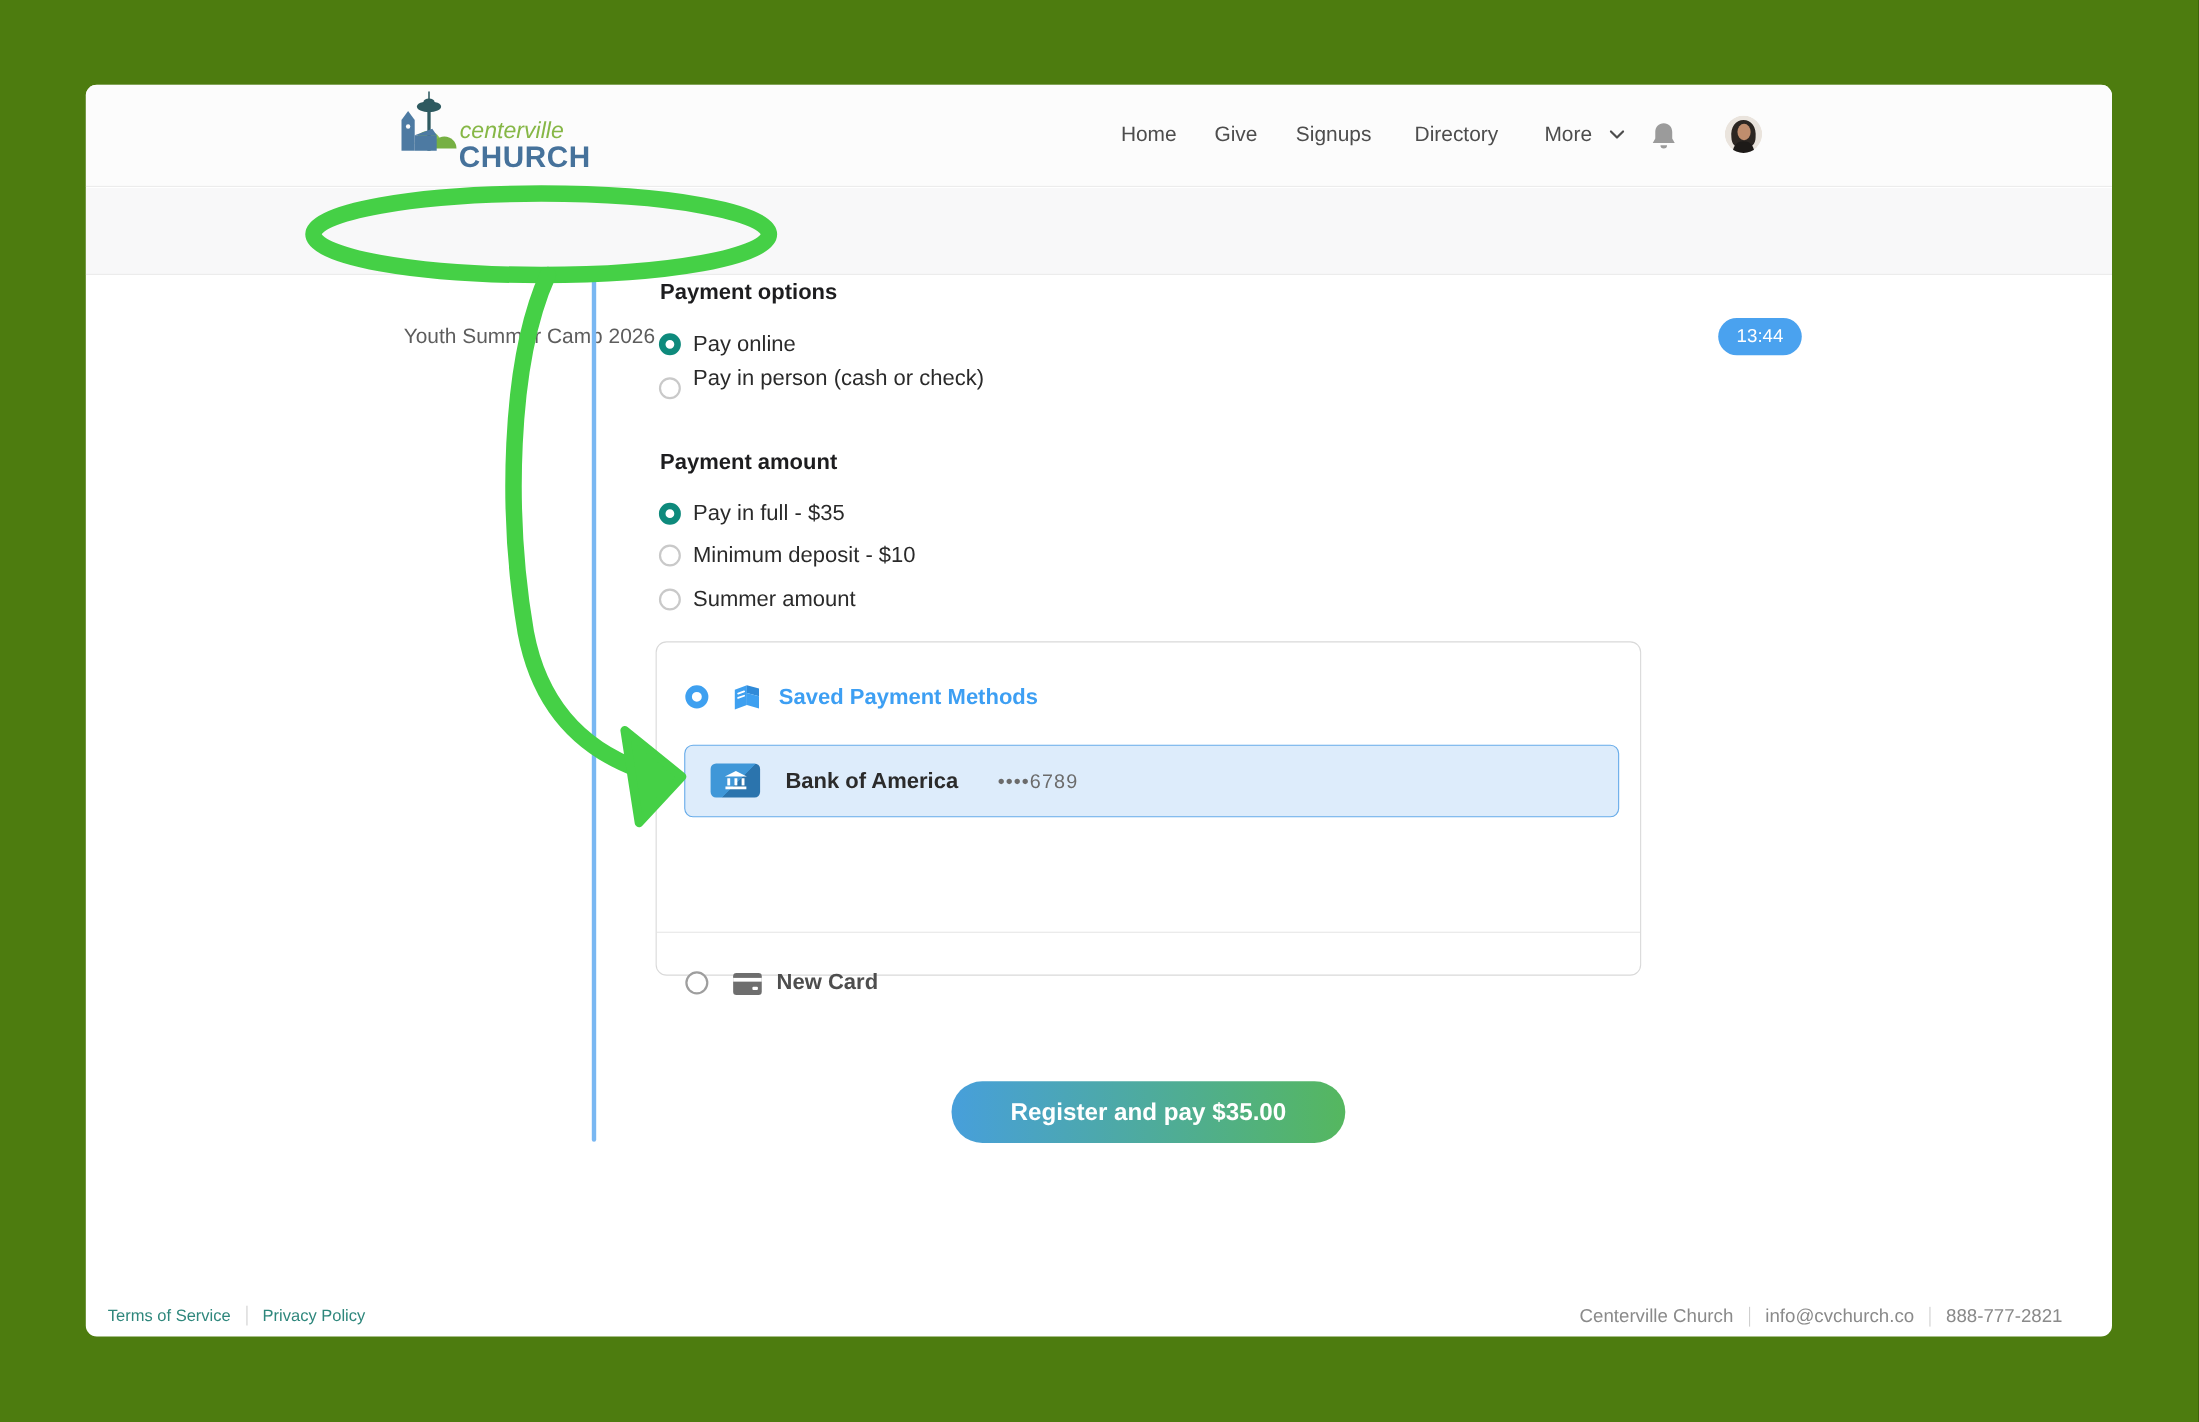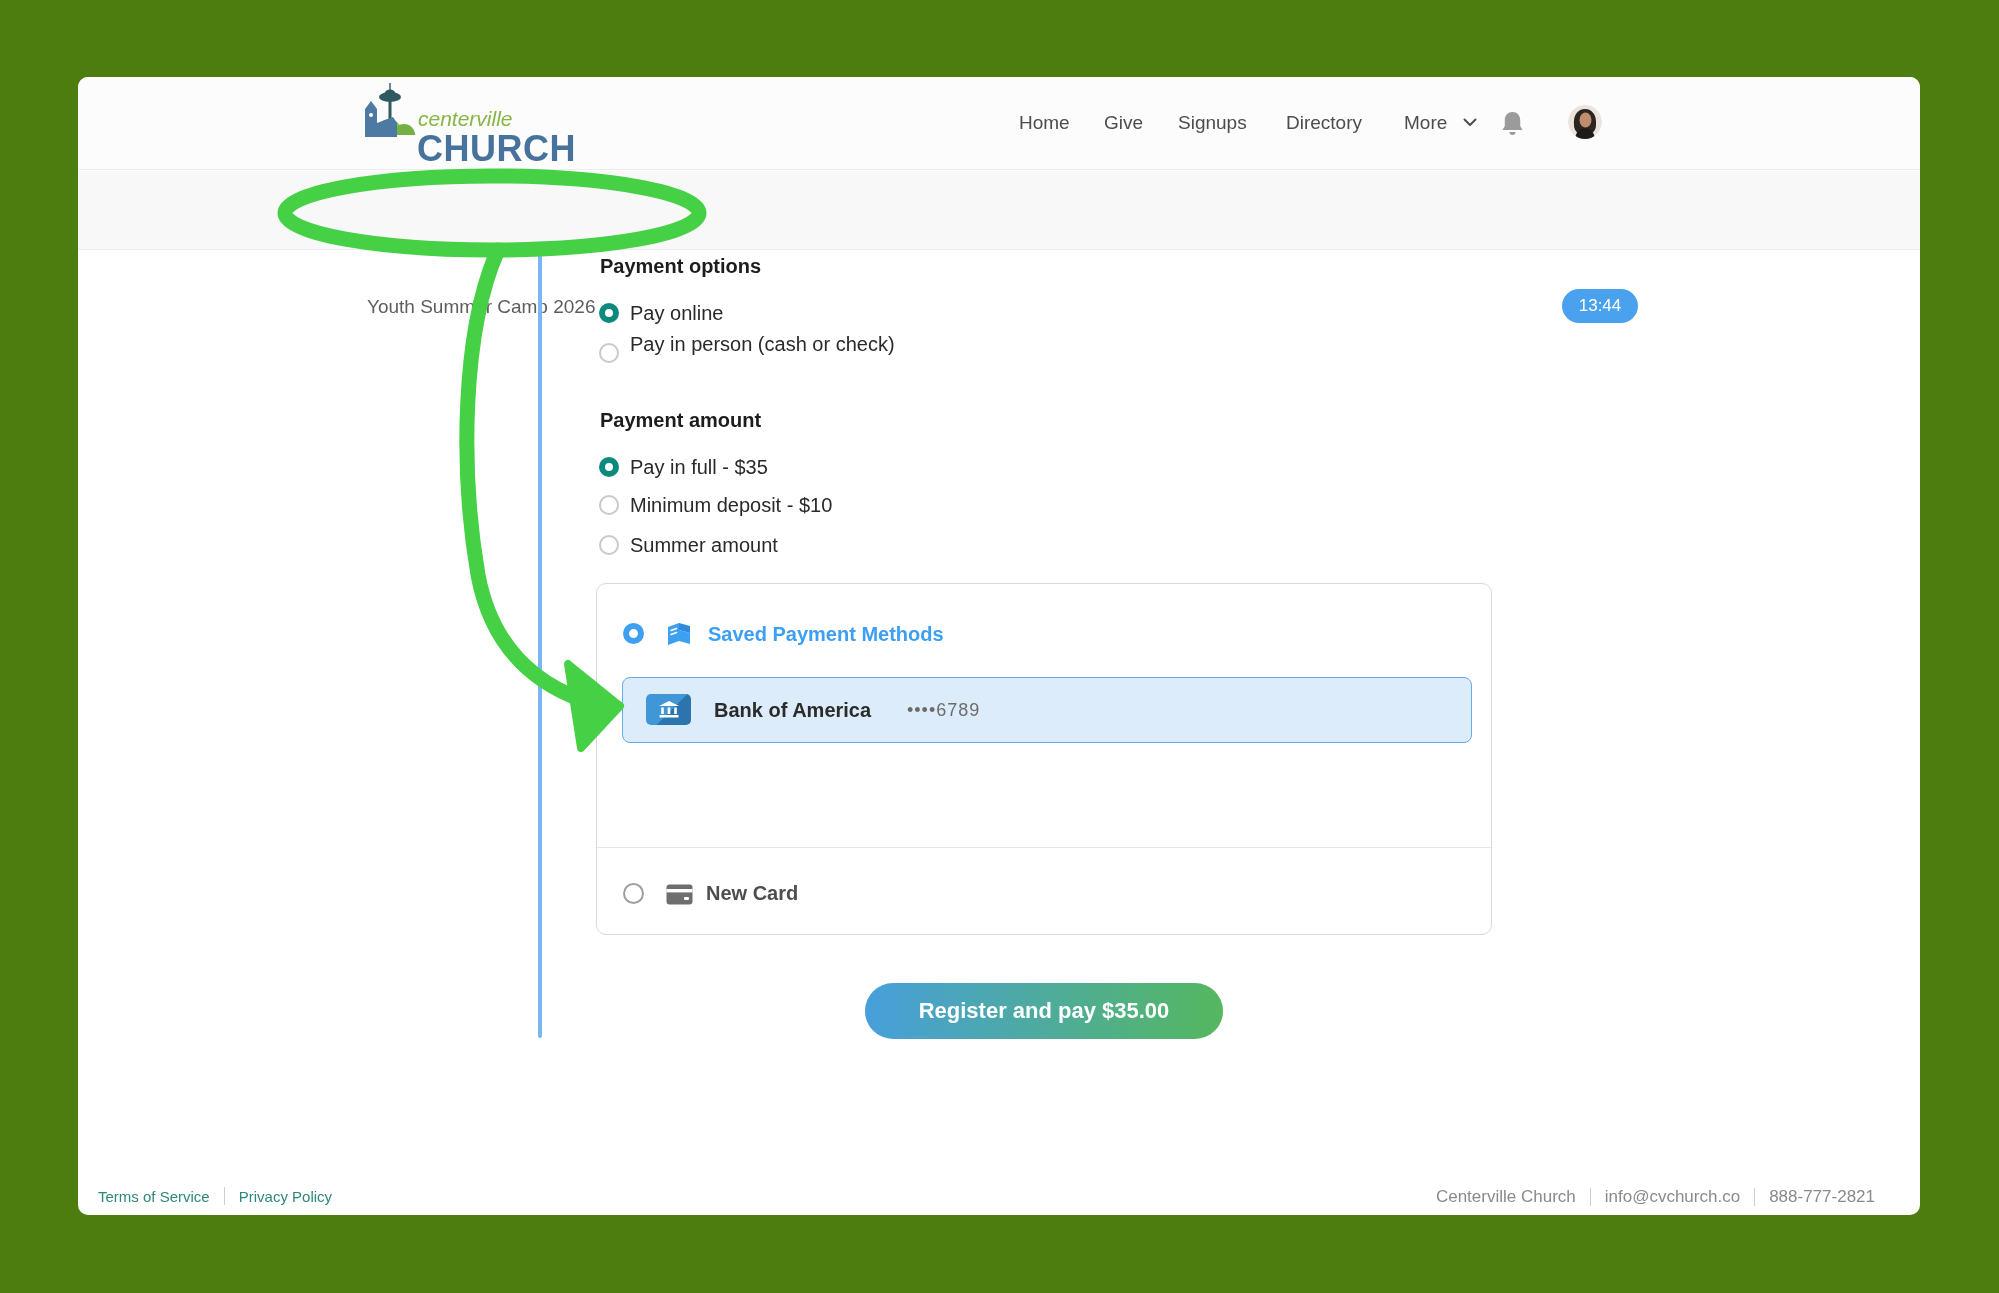--- a/index.html
+++ b/index.html
@@ -10,21 +10,21 @@
   
   .window { position:absolute; left:78px; top:77px; width:1842px; height:1138px;
             background:#fff; border-radius:10px; overflow:hidden; }
 
   
   .header { position:absolute; left:0; top:0; width:1842px; height:93px;
             background:#fcfcfc; border-bottom:1px solid #ececec; }
   .logo { position:absolute; left:285px; top:5px; width:250px; height:80px; cursor:pointer; }
   .logo-icon { position:absolute; left:0; top:1px; }
   .logo-line1 { position:absolute; left:55px; top:25px; font-style:italic; font-size:21px; color:#86b746; }
-  .logo-line2 { position:absolute; left:54px; top:46px; font-size:36px; font-weight:bold; color:#46729b; letter-spacing:0.5px; }
+  .logo-line2 { position:absolute; left:54px; top:46px; font-size:27px; font-weight:bold; color:#46729b; letter-spacing:0.5px; }
   .nav-item { position:absolute; top:35px; font-size:19px; color:#4d4d4d; cursor:pointer; white-space:nowrap; }
   .chev { position:absolute; left:1385px; top:41px; }
   .bell { position:absolute; left:1422px; top:33px; cursor:pointer; }
   .avatar { position:absolute; left:1490px; top:28px; width:34px; height:34px; border-radius:50%;
             overflow:hidden; cursor:pointer; }
 
   
   .subheader { position:absolute; left:0; top:94px; width:1842px; height:79px;
                background:#f8f8f9; border-bottom:1px solid #ececec; }
   .sub-title { position:absolute; left:289px; top:125px; font-size:19px; color:#5d5d5d; }
@@ -35,21 +35,21 @@
   .vline { position:absolute; left:460px; top:175px; width:4px; height:786px; background:#79b7f2; border-radius:2px; }
   .heading { position:absolute; font-size:20px; font-weight:600; color:#1d1d1f; }
   .radio { position:absolute; width:20px; height:20px; border-radius:50%; background:#fff; cursor:pointer; }
   .radio.off   { border:2px solid #c9c9c9; }
   .radio.teal  { border:6px solid #0e8a7c; }
   .radio.blue  { border:6px solid #3ea0f0; width:21px; height:21px; }
   .radio.off-dark { border:2px solid #9e9e9e; width:21px; height:21px; }
   .rlabel { position:absolute; font-size:20px; color:#2a2a2a; cursor:pointer; white-space:nowrap; }
 
   
-  .method-box { position:absolute; left:518px; top:506px; width:896px; height:352px;
+  .method-box { position:absolute; left:518px; top:506px; width:896px; height:304px;
                 border:1px solid #d9d9d9; border-radius:10px; background:#fff; }
   .saved-title { position:absolute; left:111px; top:39px; font-size:20px; font-weight:600; color:#3d9ff3; cursor:pointer; }
   .wallet { position:absolute; left:69px; top:37px; }
   .mrow { position:absolute; left:25px; width:850px; height:66px; border-radius:8px; cursor:pointer; }
   .mrow.bank { top:93px; background:#ddecfb; border:1.5px solid #66abe9; }
   .mrow.visa { top:175px; height:64px; background:#f7f8f9; border:1px solid transparent; }
   .chip { position:absolute; left:23px; width:45px; height:31px; border-radius:5px; }
   .chip.bank-chip { top:16px; background:linear-gradient(135deg,#3f97d8 55%,#2b74ad 55%); display:flex; align-items:center; justify-content:center; }
   .chip.visa-chip { top:15px; background:#1a53a3; display:flex; align-items:center; justify-content:center;
                     color:#fff; font-style:italic; font-weight:bold; font-size:13px; letter-spacing:0.5px; }

